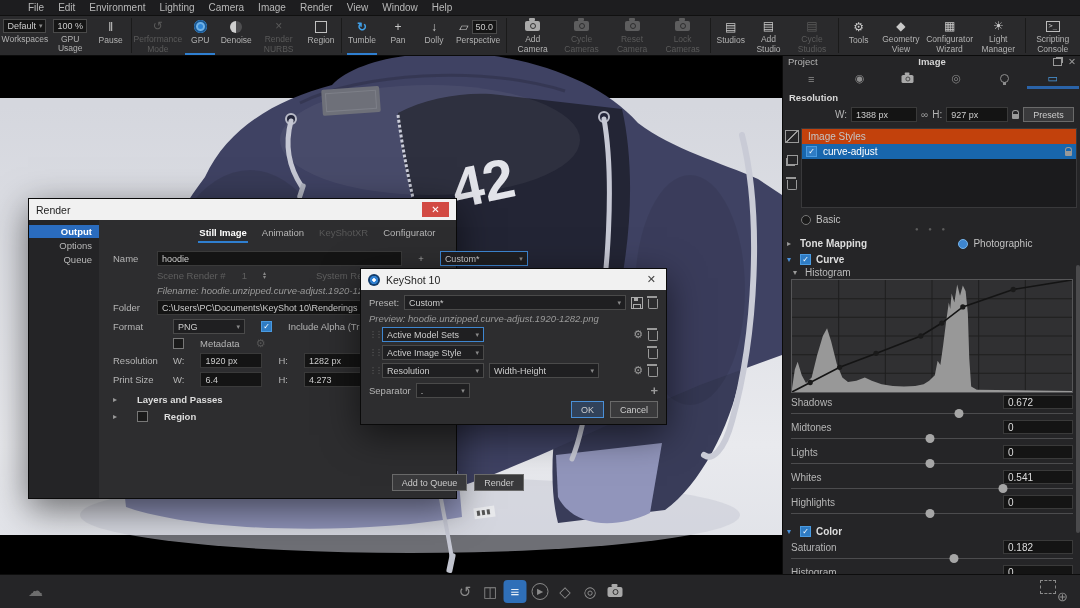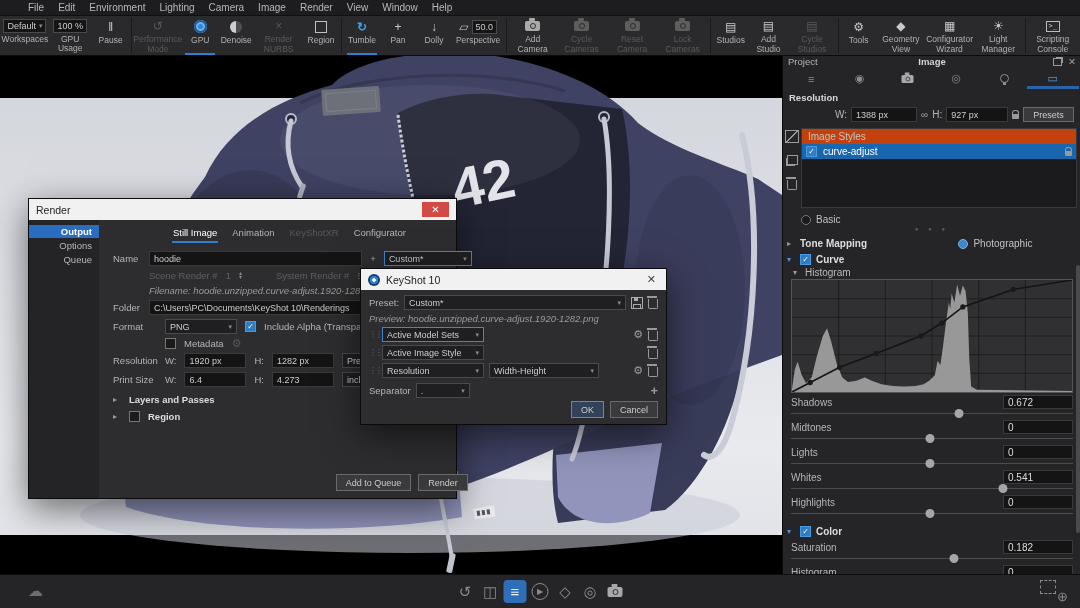--- a/index.html
+++ b/index.html
@@ -41,23 +41,23 @@
   .close-red{margin-left:auto;width:27px;height:15px;background:#d24a43;color:#fff;display:flex;align-items:center;justify-content:center;font-size:10px;}
   .close-x{margin-left:auto;color:#444;font-size:11px;padding:0 3px;}
   .render-dlg{left:28px;top:198px;width:427px;height:299px;z-index:6;}
   .rd-body{position:absolute;top:21px;left:0;right:0;bottom:0;display:flex;background:#2d2d2f;}
   .rd-side{width:70px;background:#242426;padding-top:5px;flex:none;}
   .rd-side-item{height:13px;line-height:13px;text-align:right;padding-right:7px;font-size:9.5px;color:#b8b8b8;margin-bottom:1px;}
   .rd-side-item.sel{background:#2a6cbf;color:#fff;font-weight:bold;}
   .rd-main{flex:1;position:relative;}
   .rd-tabs{display:flex;justify-content:center;gap:13px;margin-top:6px;}
   .rd-tab{padding:1px 1px 3px;color:#b5b5b5;}
-  .rd-tab.sel{color:#fff;border-bottom:2px solid #2f7fd0;}
+  .rd-tab.sel{color:#fff;border-bottom:2px solid #2f7fd0;font-weight:bold;}
   .rd-tab.dis{color:#585858;}
-  .row{display:flex;align-items:center;margin:4px 8px 0 14px;gap:8px;}
+  .row{display:flex;align-items:center;margin:4px 8px 0 14px;gap:16px;}
   .lbl{color:#b5b5b5;}
   .dim{color:#5f5f5f;}
   .inp{background:#141414;border:1px solid #3a3a3a;height:13px;display:flex;align-items:center;padding:0 4px;color:#ccc;font-size:9px;}
   .drop{background:#1f1f21;border:1px solid #4a4a4a;height:13px;display:flex;align-items:center;padding:0 4px;color:#ccc;font-size:9px;justify-content:space-between;gap:4px;}
   .drop.focus{border-color:#3e86d0;}
   .chk{width:9px;height:9px;border:1px solid #777;background:#1a1a1a;display:inline-flex;align-items:center;justify-content:center;flex:none;}
   .chk.on{background:#2f7cc4;border-color:#4a9ae0;color:#fff;font-size:8px;}
   .chk.on::after{content:"✓";}
   .stepper{display:inline-flex;flex-direction:column;line-height:.55;font-size:6px;color:#888;}
   .italic{font-style:italic;color:#9a9a9a;}

